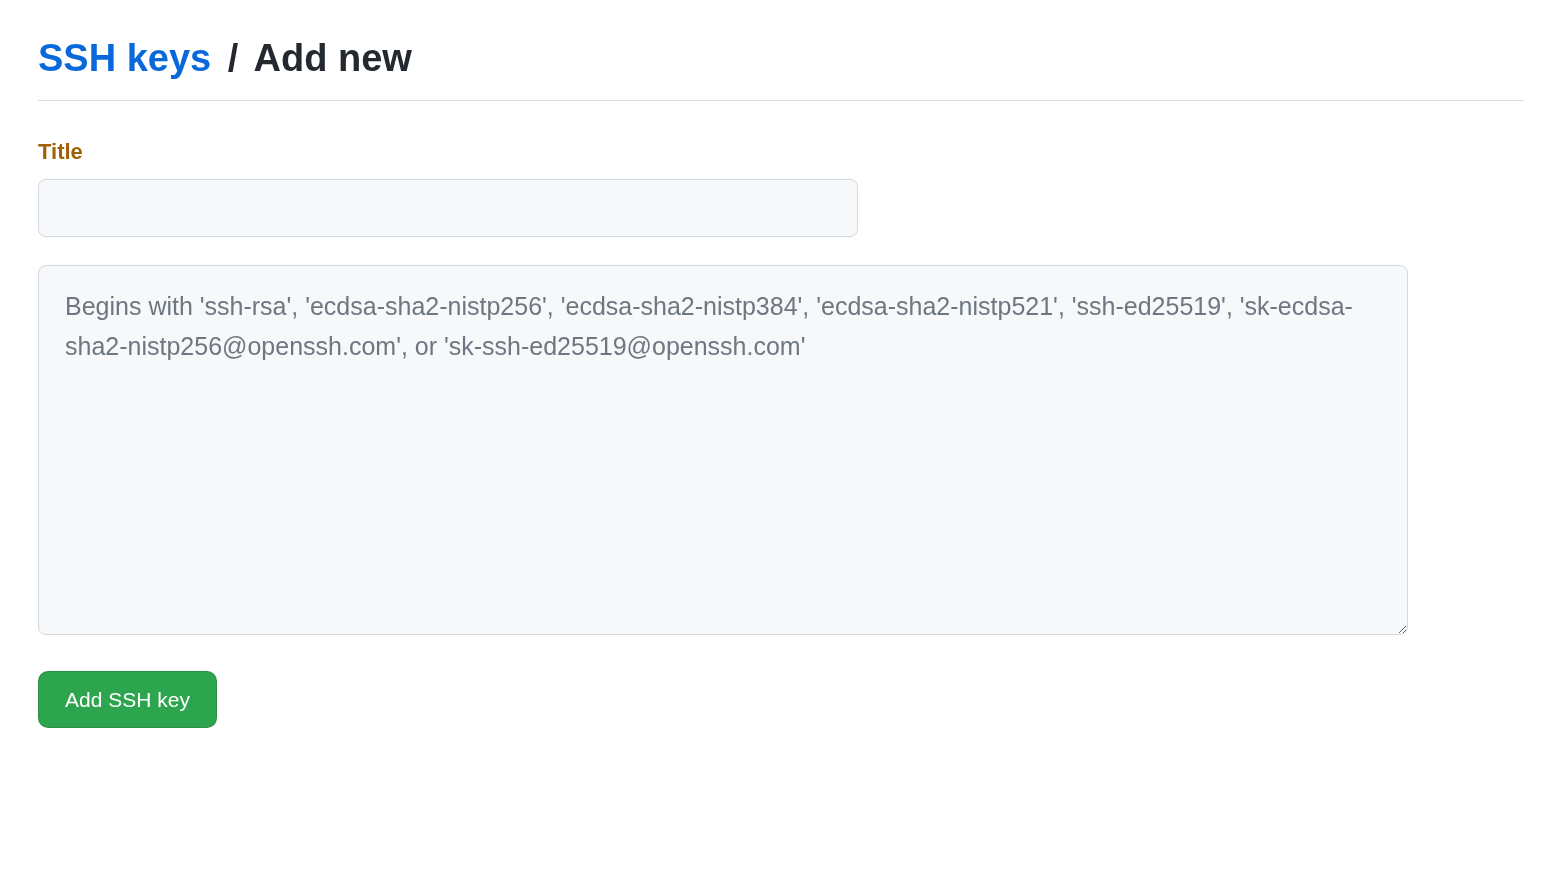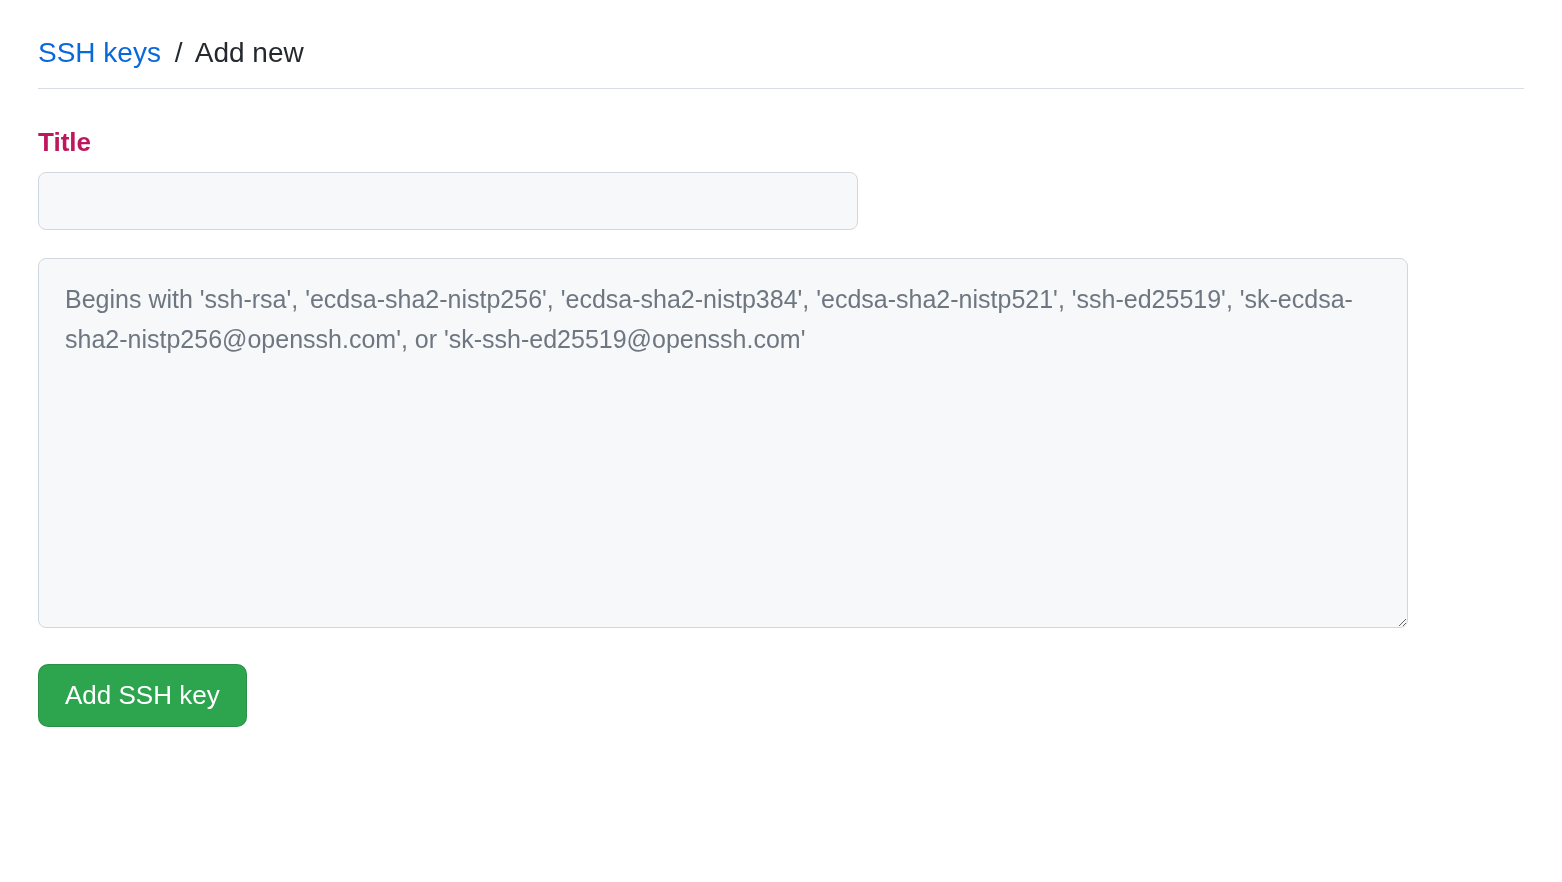--- a/index.html
+++ b/index.html
@@ -12,41 +12,41 @@
       background: #ffffff;
       color: #24292f;
       padding: 36px 38px;
     }
     .page-header {
       border-bottom: 1px solid #d8dee4;
       padding-bottom: 18px;
       margin-bottom: 38px;
     }
     .page-header h1 {
-      font-size: 28px;
-      font-weight: 400;
+      font-size: 38px;
+      font-weight: 700;
       line-height: 1.2;
       color: #24292f;
     }
     .page-header h1 a {
       color: #0969da;
       text-decoration: none;
     }
     .page-header h1 .sep {
       color: #24292f;
       margin: 0 6px;
     }
     .form-group {
       margin-bottom: 28px;
     }
     .form-label {
       display: block;
-      font-size: 26px;
+      font-size: 22px;
       font-weight: 600;
-      color: #be185d;
+      color: #a16207;
       margin-bottom: 14px;
     }
     .form-input {
       width: 820px;
       max-width: 100%;
       height: 58px;
       padding: 12px 16px;
       font-size: 24px;
       line-height: 1.4;
       background-color: #f6f8fa;
@@ -69,21 +69,21 @@
       color: #24292f;
       resize: both;
       outline: none;
     }
     .form-textarea::placeholder {
       color: #6e7781;
     }
     .btn-primary {
       display: inline-block;
       padding: 14px 26px;
-      font-size: 26px;
+      font-size: 21px;
       font-weight: 500;
       line-height: 1.3;
       color: #ffffff;
       background-color: #2da44e;
       border: 1px solid rgba(27,31,36,0.15);
       border-radius: 10px;
       cursor: pointer;
       user-select: none;
       margin-top: 4px;
     }

